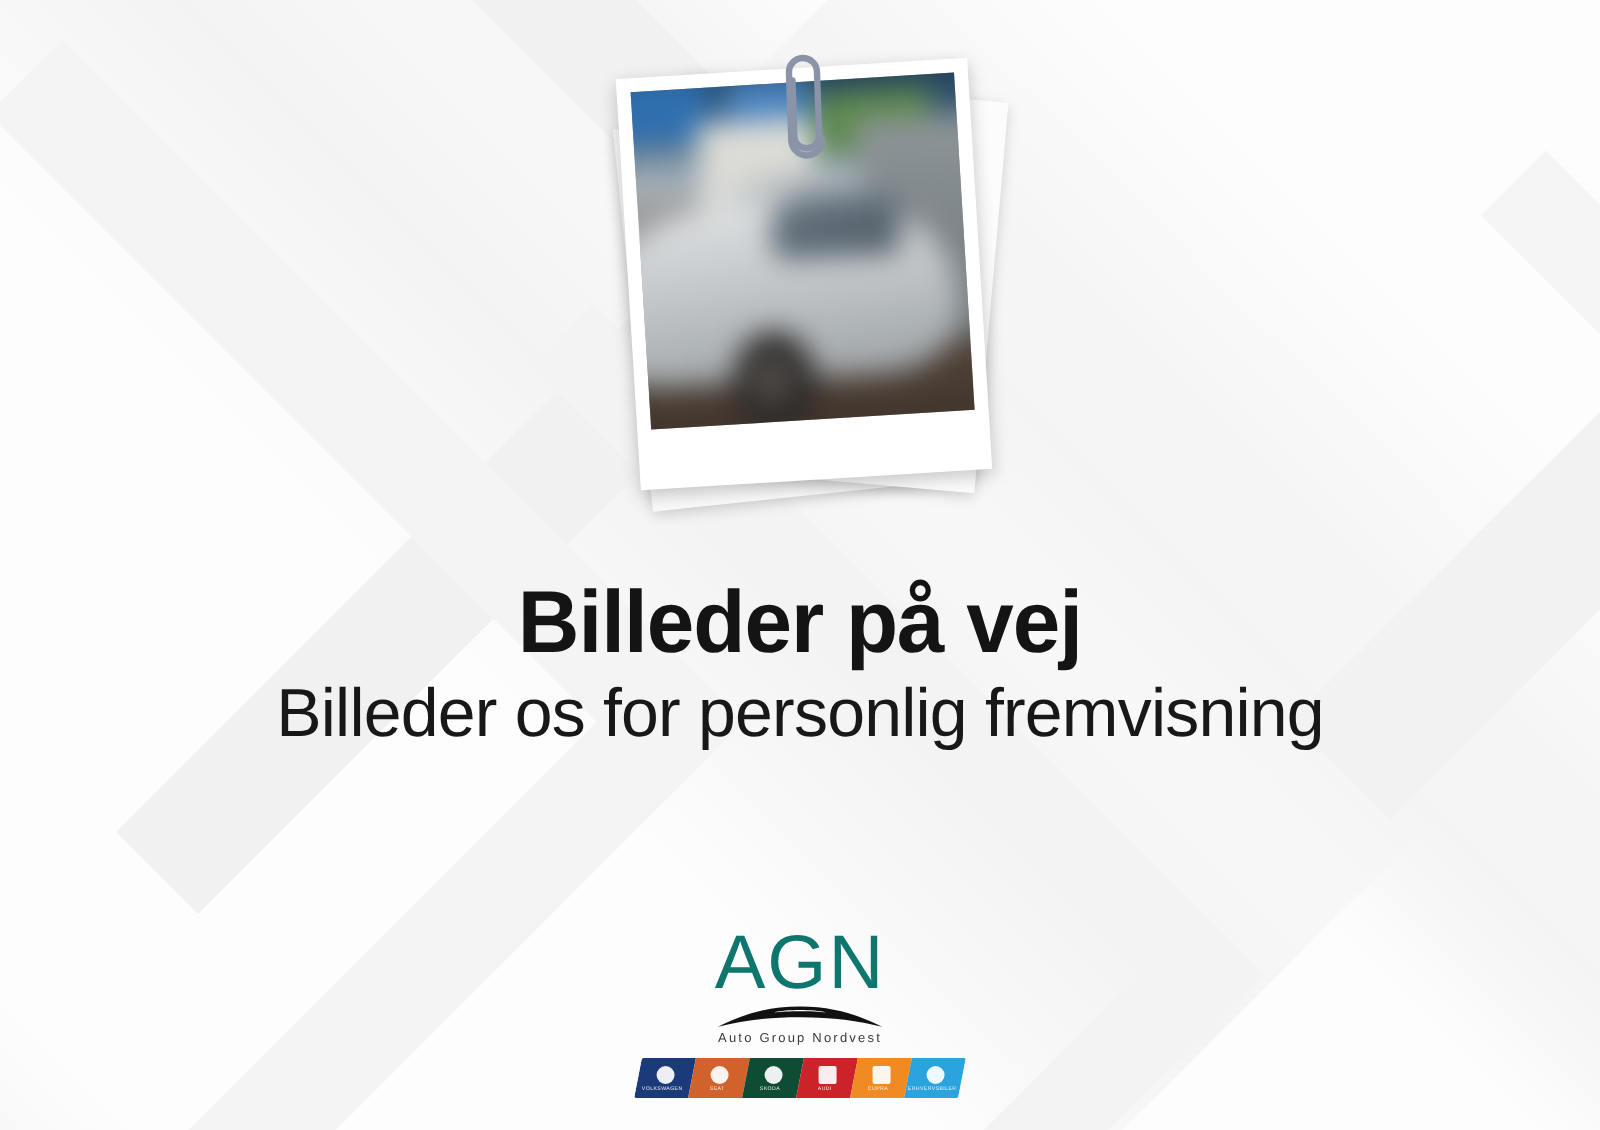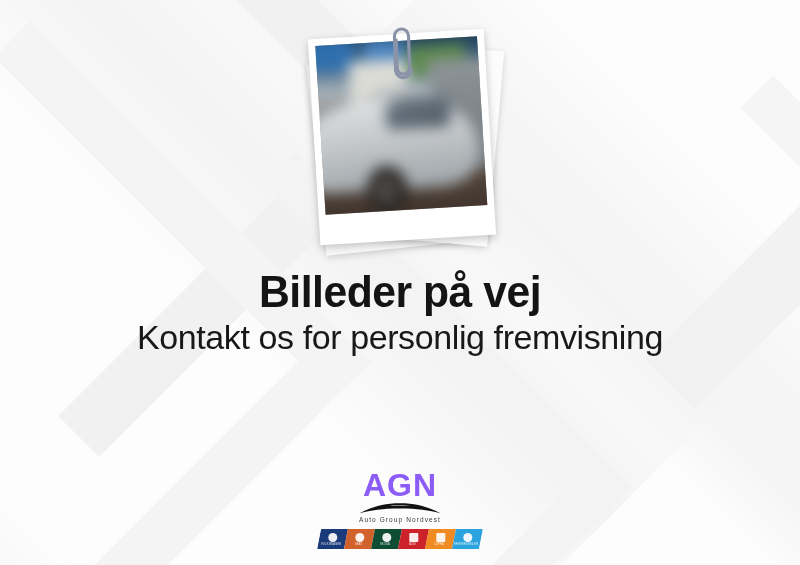--- a/index.html
+++ b/index.html
@@ -173,21 +173,21 @@
     width: 34px;
     height: 62px;
     transform: rotate(-2deg);
   }
 
   
   #headline {
     position: absolute;
     left: 0;
     right: 0;
-    top: 268px;
+    top: 288px;
     text-align: center;
   }
   #title {
     font-size: 44px;
     font-weight: 700;
     letter-spacing: -0.5px;
     color: #141414;
     line-height: 1.08;
     margin: 0;
     transform: scaleX(0.97);
@@ -206,24 +206,24 @@
   #footer {
     position: absolute;
     left: 0;
     right: 0;
     bottom: 16px;
     display: flex;
     flex-direction: column;
     align-items: center;
   }
   #agn-wordmark {
-    font-size: 32px;
-    font-weight: 700;
+    font-size: 38px;
+    font-weight: 400;
     letter-spacing: 1px;
-    color: #8b5cf6;
+    color: #0f766e;
     line-height: 1;
   }
   #agn-swoosh { display:block; margin-top: 1px; }
   #agn-tagline {
     font-size: 6.5px;
     letter-spacing: 1.1px;
     color: #3a3a3a;
     margin-top: 1px;
   }
   #brand-strip {
@@ -299,21 +299,21 @@
 
     <svg id="paperclip" viewBox="0 0 34 62">
       <path d="M10 50 L10 16 A7 7 0 0 1 24 16 L24 48" fill="none" stroke="#8b93a8" stroke-width="3.2" stroke-linecap="round"></path>
       <path d="M24 48 A6.2 6.2 0 0 1 11.6 48 L11.6 20" fill="none" stroke="#8b93a8" stroke-width="3.2" stroke-linecap="round"></path>
       <path d="M10 50 A7.5 7.5 0 0 0 25.5 50" fill="none" stroke="#8b93a8" stroke-width="3.2" stroke-linecap="round"></path>
     </svg>
   </div>
 
   <div id="headline">
     <h1 id="title">Billeder på vej</h1>
-    <p id="sub2" class="subline">Kontakt os for personlig fremvisning</p>
+    <p id="sub2" class="subline">Billeder os for personlig fremvisning</p>
   </div>
 
   <div id="footer">
     <div id="agn-wordmark">AGN</div>
     <svg id="agn-swoosh" width="86" height="13" viewBox="0 0 86 13">
       <path d="M2 11.4 C14 5.4 26 1.2 43 1.2 C60 1.2 72 5.4 84 11.4 C72 8.4 60 6.6 43 6.6 C26 6.6 14 8.4 2 11.4 Z" fill="#111111"></path>
       <path d="M30 4.2 C36 2.6 50 2.6 56 4.2 C50 3.4 36 3.4 30 4.2 Z" fill="#ffffff"></path>
     </svg>
     <div id="agn-tagline">Auto Group Nordvest</div>
     <div id="brand-strip">

